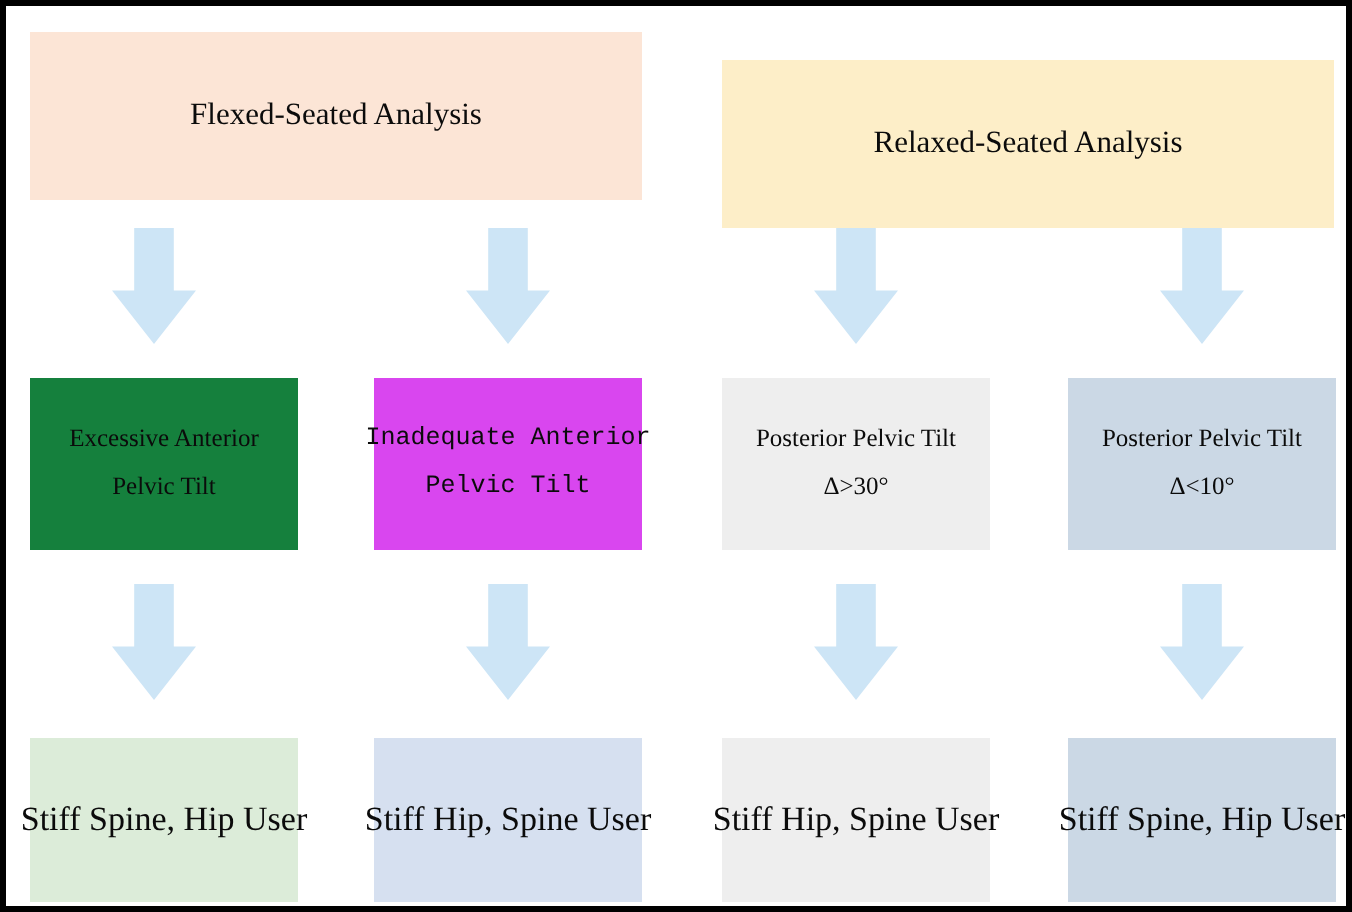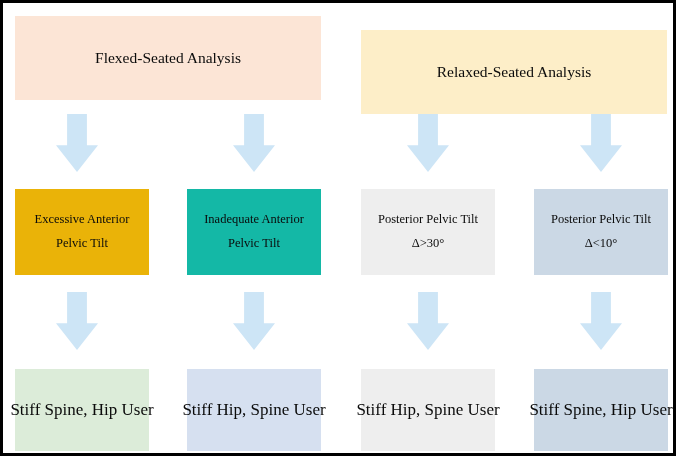--- a/index.html
+++ b/index.html
@@ -74,25 +74,25 @@
       <svg width="42" height="58" viewBox="0 0 42 58">
         <polygon points="11.1,0.0 30.9,0.0 30.9,31.3 42.0,31.3 21.0,58.0 0.0,31.3 11.1,31.3" fill="#cde5f6"></polygon>
       </svg>
     </div>
   <div class="arrow" id="arw-3" style="left: 577px; top: 111px; width: 42px; height: 58px;">
       <svg width="42" height="58" viewBox="0 0 42 58">
         <polygon points="11.1,0.0 30.9,0.0 30.9,31.3 42.0,31.3 21.0,58.0 0.0,31.3 11.1,31.3" fill="#cde5f6"></polygon>
       </svg>
     </div>
 
-  <div class="box mid-box" id="cnd-0" style="left: 12px; top: 186px; width: 134px; height: 86px; background: #eab308;">
+  <div class="box mid-box" id="cnd-0" style="left: 12px; top: 186px; width: 134px; height: 86px; background: #15803d;">
     <span class="line">Excessive Anterior</span>
     <span class="line">Pelvic Tilt</span>
   </div>
-  <div class="box mid-box" id="cnd-1" style="left: 184px; top: 186px; width: 134px; height: 86px; background: #14b8a6;">
+  <div class="box mid-box" id="cnd-1" style="left: 184px; top: 186px; width: 134px; height: 86px; background: #d946ef; font-family: Liberation Mono, monospace;">
     <span class="line">Inadequate Anterior</span>
     <span class="line">Pelvic Tilt</span>
   </div>
   <div class="box mid-box" id="cnd-2" style="left: 358px; top: 186px; width: 134px; height: 86px; background: rgb(238, 238, 238);">
     <span class="line">Posterior Pelvic Tilt</span>
     <span class="line">Δ&gt;30°</span>
   </div>
   <div class="box mid-box" id="cnd-3" style="left: 531px; top: 186px; width: 134px; height: 86px; background: rgb(203, 216, 229);">
     <span class="line">Posterior Pelvic Tilt</span>
     <span class="line">Δ&lt;10°</span>

